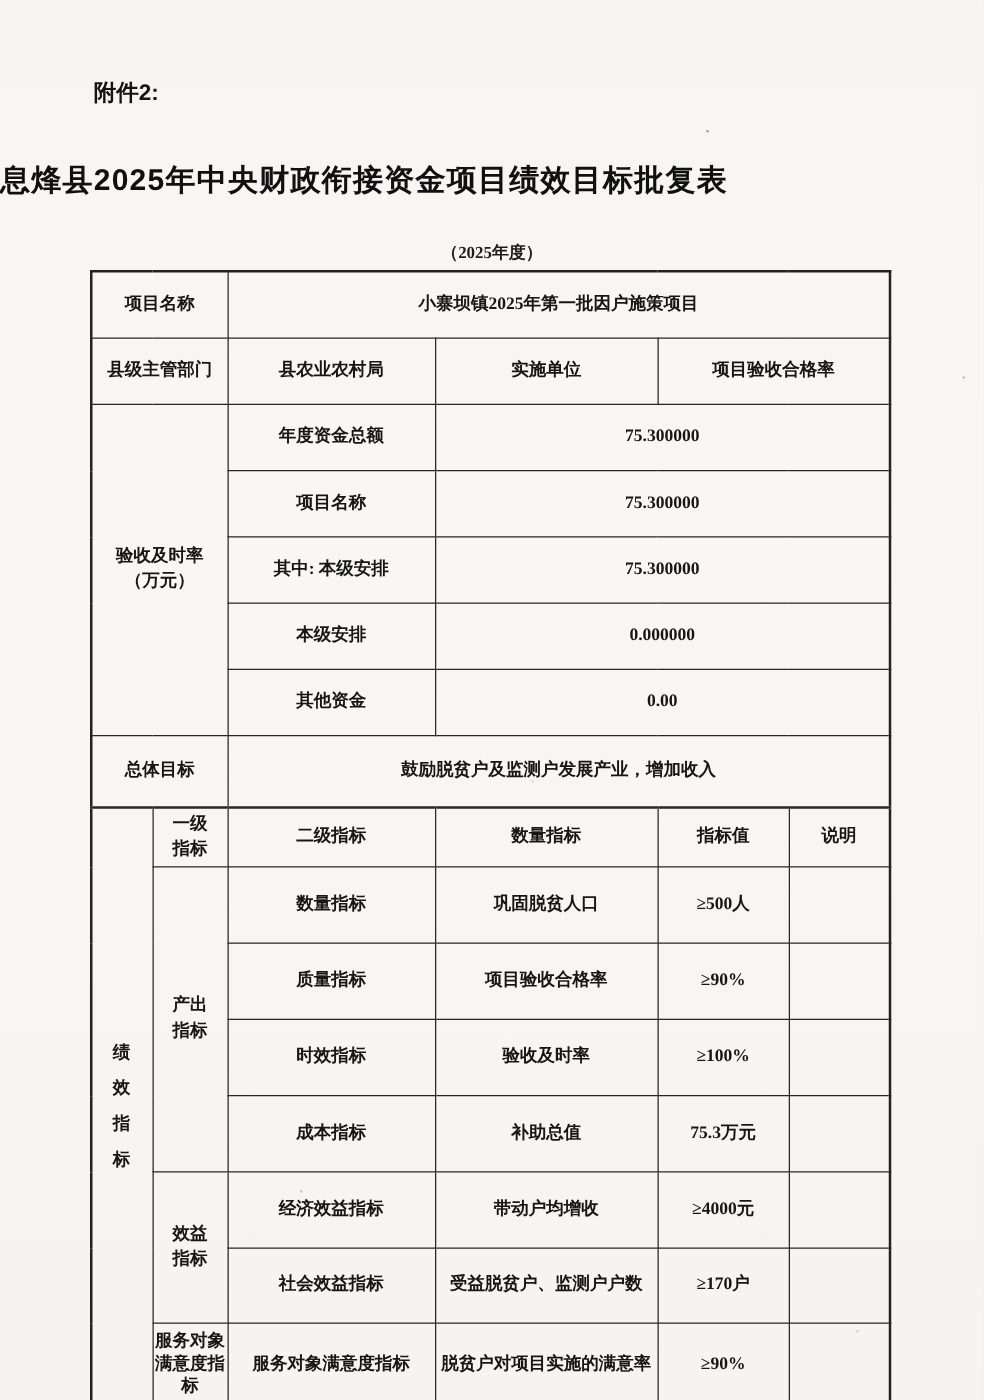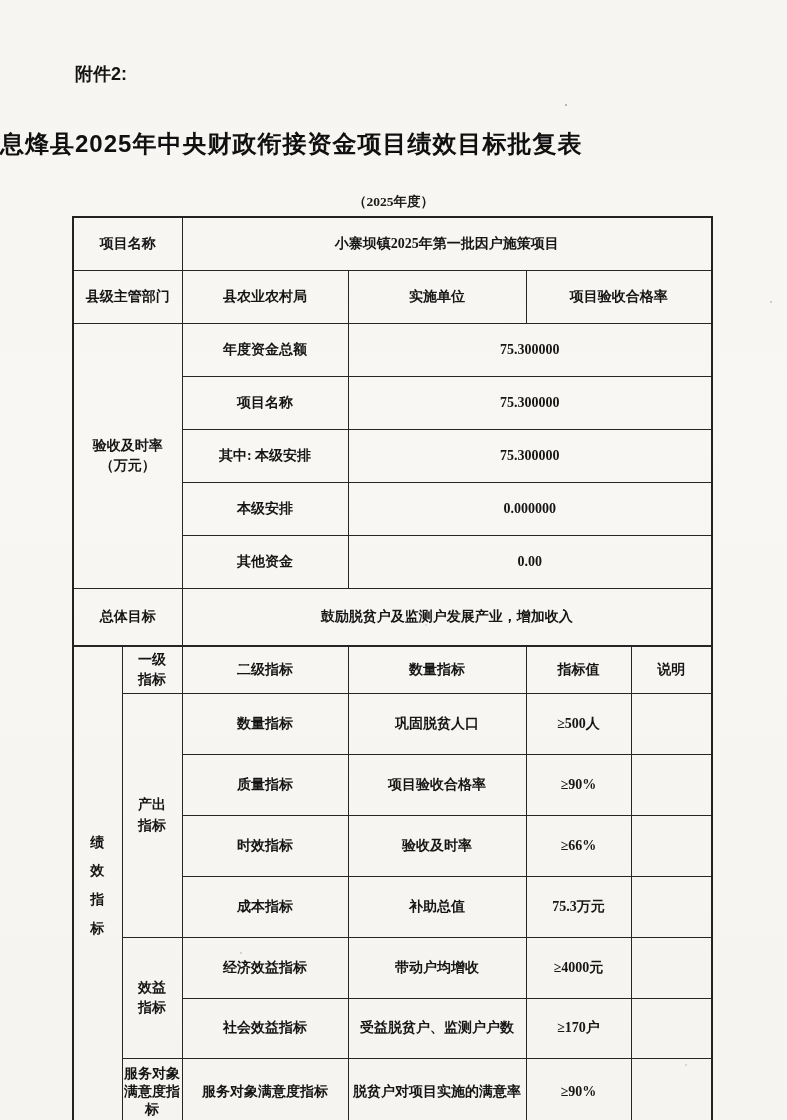--- a/index.html
+++ b/index.html
@@ -152,21 +152,21 @@
     </tr>
     <tr class="h56">
       <td>质量指标</td>
       <td>项目验收合格率</td>
       <td>≥90%</td>
       <td></td>
     </tr>
     <tr class="h56">
       <td>时效指标</td>
       <td>验收及时率</td>
-      <td>≥66%</td>
+      <td>≥100%</td>
       <td></td>
     </tr>
     <tr class="h56">
       <td>成本指标</td>
       <td>补助总值</td>
       <td>75.3万元</td>
       <td></td>
     </tr>
 
     <tr class="h56">

